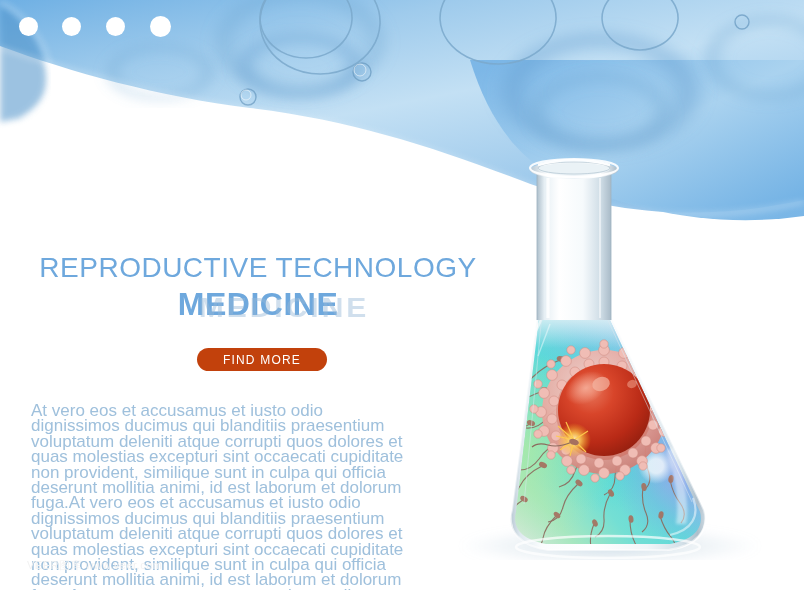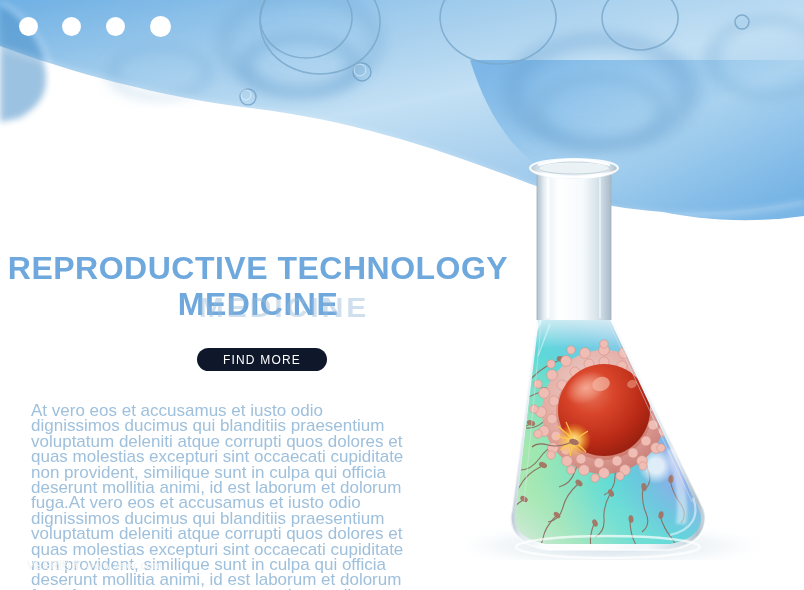--- a/index.html
+++ b/index.html
@@ -11,35 +11,35 @@
   
   .water-wrap{position:absolute;left:0;top:0;width:804px;height:230px;overflow:hidden;}
   .water-shape{position:absolute;left:0;top:0;width:804px;height:230px;}
 
   
   .dot{position:absolute;border-radius:50%;background:#ffffff;}
 
   
   .headline{position:absolute;left:0;top:250px;width:516px;text-align:center;}
   .headline .l1{
-      font-size:32px;font-weight:bold;letter-spacing:.5px;
+      font-size:28px;font-weight:normal;letter-spacing:.5px;
       color:#6ea8dd;line-height:36px;white-space:nowrap;}
   .headline .l2{
       font-size:32px;font-weight:bold;letter-spacing:.5px;
       color:#6ea8dd;line-height:36px;white-space:nowrap;position:relative;}
   .ghost{
       position:absolute;left:0;top:0;width:100%;
       color:rgba(150,185,215,.45);
       font-size:30px;font-weight:bold;letter-spacing:3px;
       transform:translate(26px,4px) scaleY(.92);
       pointer-events:none;}
 
   
   .cta{position:absolute;left:197px;top:348px;width:130px;height:23px;
-       border-radius:12px;background:#0f172a;color:#ffffff;
+       border-radius:12px;background:#c2410c;color:#ffffff;
        font-size:12px;letter-spacing:1.2px;
        display:flex;align-items:center;justify-content:center;
        border:none;cursor:pointer;}
 
   
   .para{position:absolute;left:31px;top:386px;width:382px;
         font-size:17px;line-height:15.4px;color:#9fc0dc;}
 
   
   .wm{position:absolute;left:27px;top:558px;font-size:11px;

